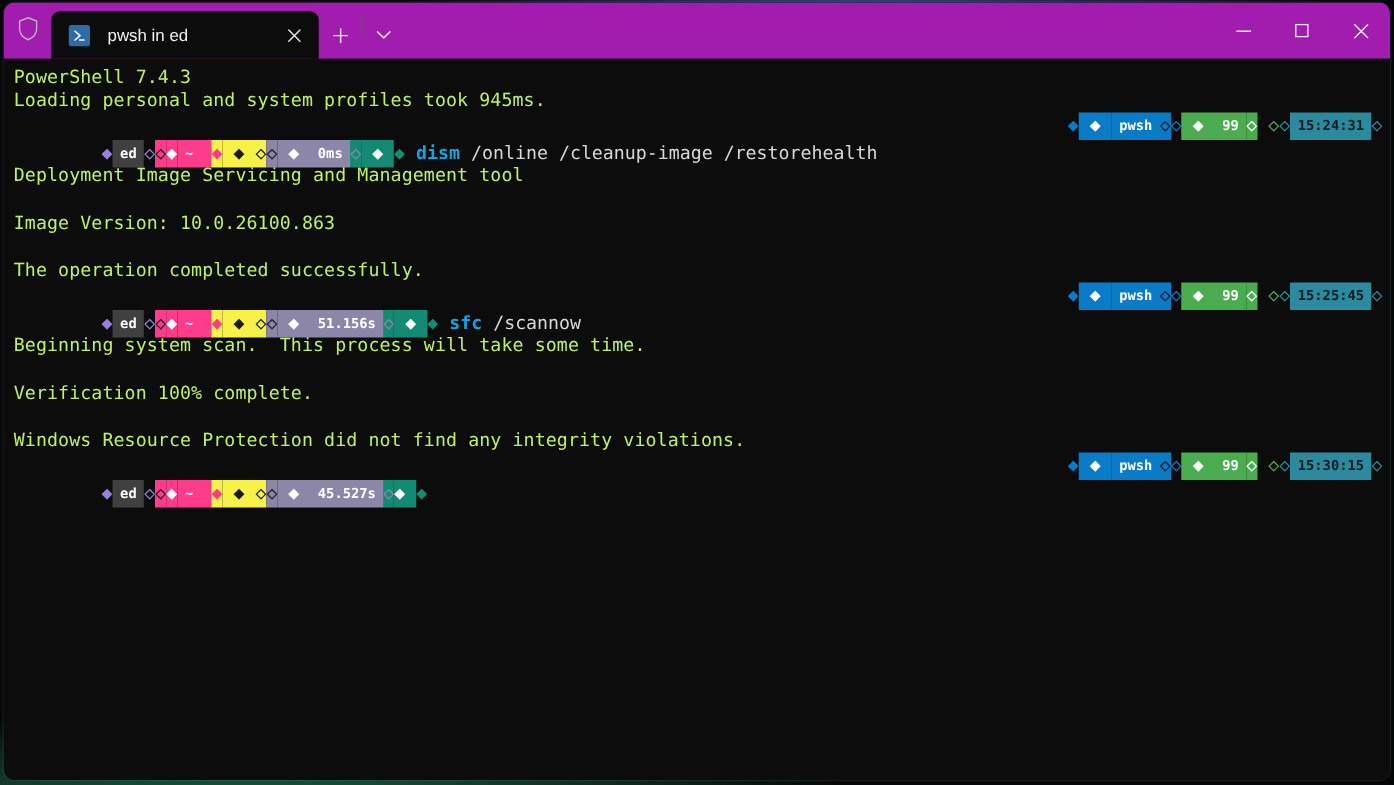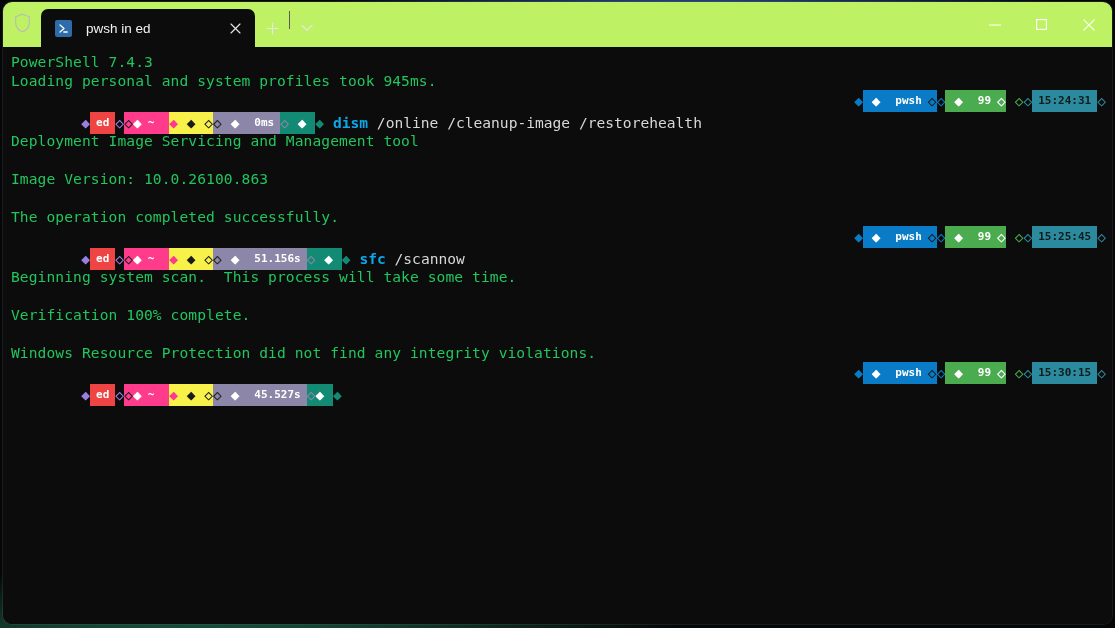--- a/index.html
+++ b/index.html
@@ -34,21 +34,21 @@
     background: #0c0c0c;
     border-radius: 9px;
     overflow: hidden;
     box-shadow: 0 0 0 1px rgba(120,140,160,.16);
   }
 
   
   #title-bar {
     position: relative;
     height: 45px;
-    background: #bef264;
+    background: #a21caf;
     display: flex;
     align-items: flex-end;
   }
 
   .shield-wrap {
     width: 38px; height: 45px;
     display: flex; align-items: center; justify-content: center;
     padding-bottom: 4px;
   }
 
@@ -121,21 +121,21 @@
     overflow: hidden;
   }
 
   .line {
     position: relative;
     height: 19px;
     line-height: 19px;
     font-family: "DejaVu Sans Mono", monospace;
     font-size: 14.6px;
     letter-spacing: 0.08px;
-    color: #22c55e;
+    color: #bef264;
     white-space: pre;
   }
   .line.blank { color: transparent; }
 
   .prompt-line {
     position: relative;
     height: 22px;
     line-height: 22px;
     font-size: 14.6px;
     white-space: pre;
@@ -147,21 +147,21 @@
     font-family: "DejaVu Sans Mono", monospace;
     font-size: 11px;
     font-weight: bold;
     padding: 0 6px;
   }
   .dia {
     font-family: "DejaVu Sans Mono", monospace;
     font-size: 14.6px;
   }
 
-  .seg-user   { background:#ef4444; color:#ffffff; }
+  .seg-user   { background:#404040; color:#ffffff; }
   .seg-path   { background:#ff3b8b; color:#ffffff; }
   .seg-git    { background:#f7f14a; color:#1a1a1a; }
   .seg-time   { background:#8c87a8; color:#ffffff; }
   .seg-teal   { background:#128a74; color:#ffffff; }
   .seg-shell  { background:#0a7cc7; color:#ffffff; }
   .seg-batt   { background:#4aab4f; color:#ffffff; }
   .seg-clock  { background:#2b8a9e; color:#0e1c1c; }
 
   .d-user   { color:#9a7fe0; }
   .d-path   { color:#ff3b8b; }

